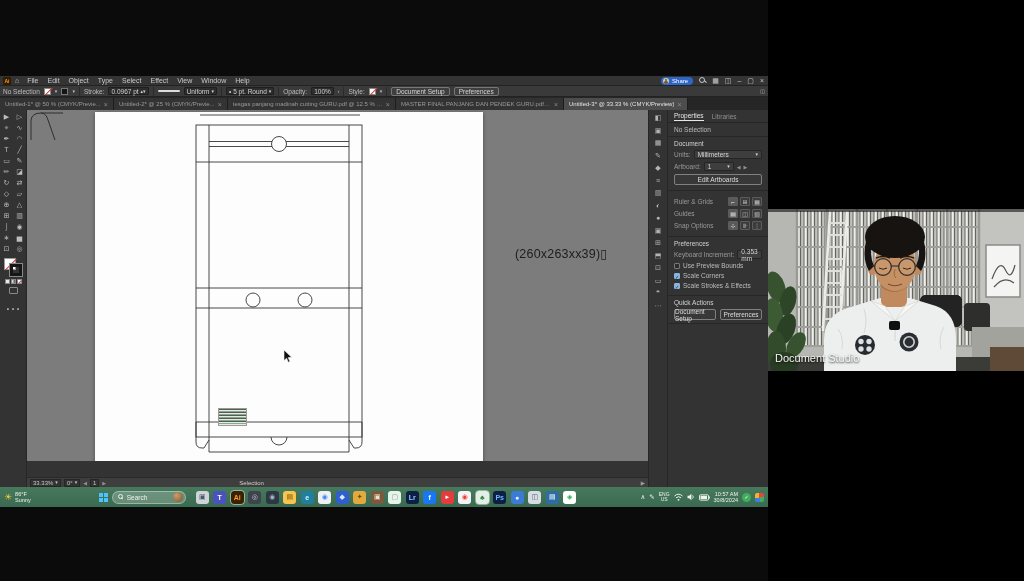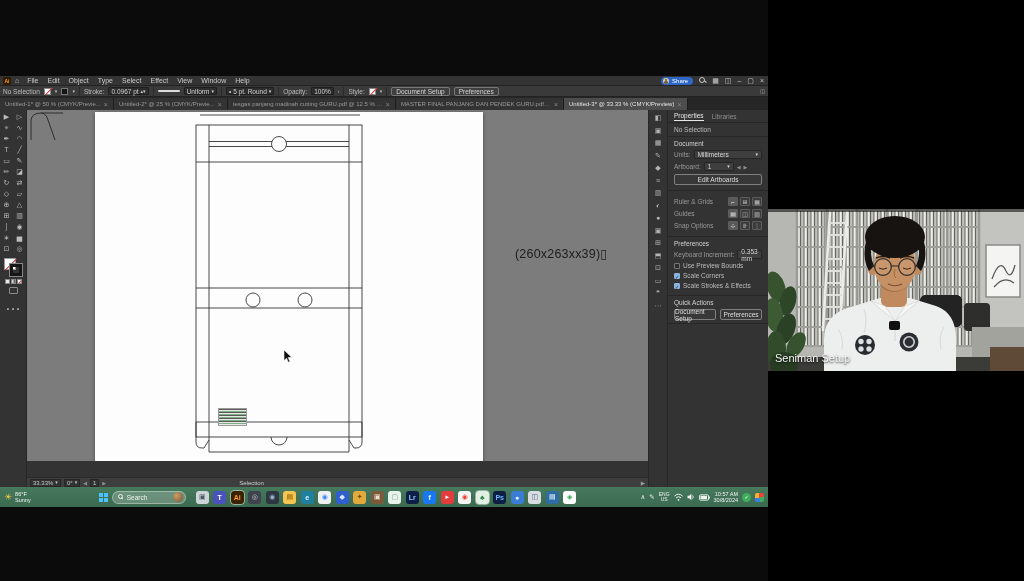--- a/index.html
+++ b/index.html
@@ -612,15 +612,15 @@
             <circle cx="101" cy="132.5" r="2.7"></circle>
           <circle cx="93" cy="140" r="2.7"></circle>
             <circle cx="101" cy="140" r="2.7"></circle>
         </g>
         <circle cx="97" cy="136.3" r="2.2" fill="#272a2e"></circle>
         <circle cx="141" cy="133" r="9.5" fill="#2b2e33"></circle>
         <circle cx="141" cy="133" r="5.2" fill="none" stroke="#cfd3d6" stroke-width="1.6"></circle>
       </g>
       <rect x="0" y="0" width="256" height="3" fill="#000" opacity="0.55"></rect>
     </svg>
-    <div class="webcam-caption">Seniman Setup</div>
+    <div class="webcam-caption">Document Studio</div>
   </div>
 </div>
 
 </body></html>

